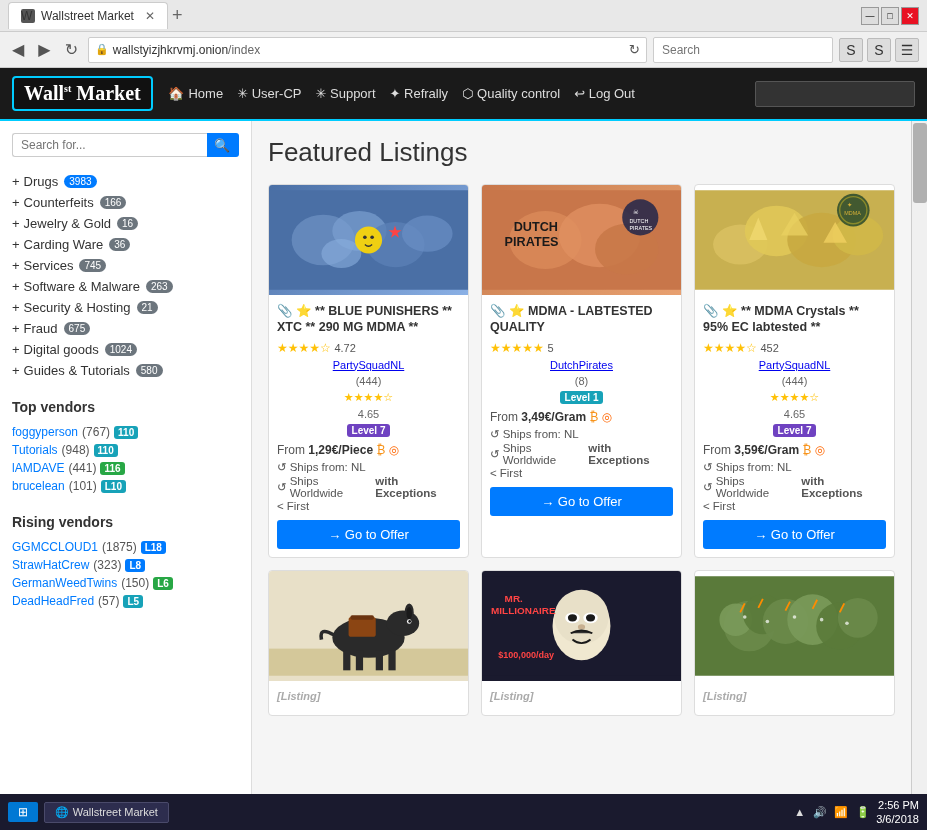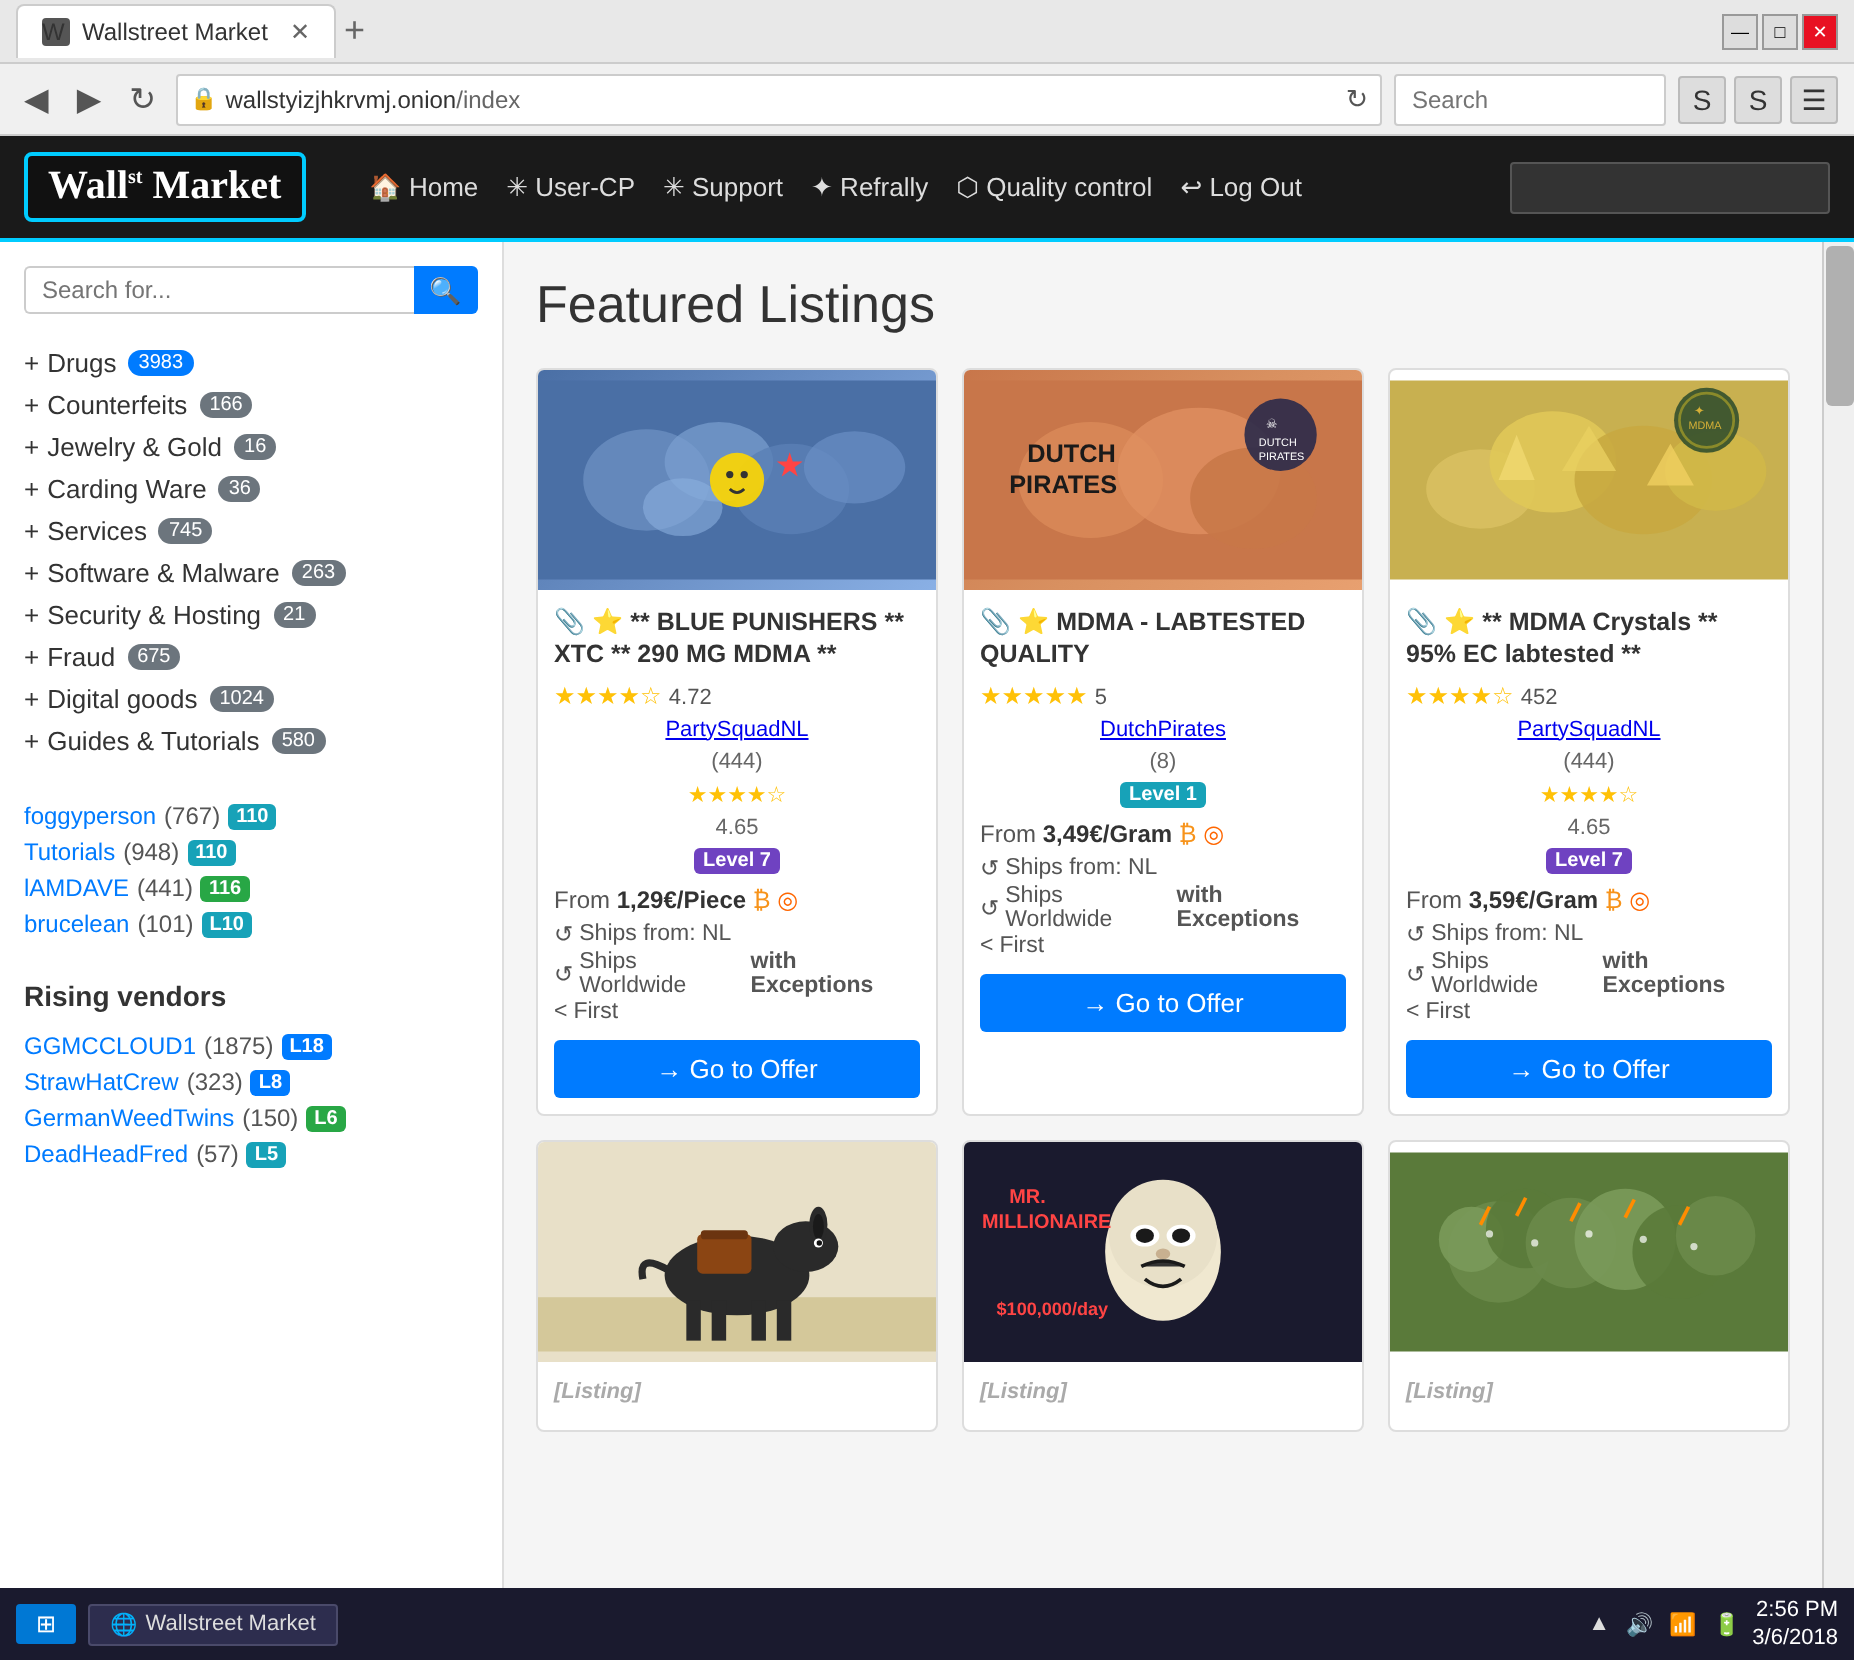--- a/index.html
+++ b/index.html
@@ -40,34 +40,34 @@
       align-items: center;
       padding: 0 8px;
       gap: 6px;
       border-bottom: 1px solid #ccc;
     }
     .nav-btn { background: none; border: none; font-size: 16px; cursor: pointer; color: #555; padding: 2px 4px; }
     .address-bar-container { flex: 1; display: flex; align-items: center; background: white; border: 1px solid #ccc; border-radius: 2px; height: 26px; padding: 0 6px; }
     .address-bar-lock { color: #666; font-size: 11px; margin-right: 4px; }
     .address-bar-url { font-size: 12px; color: #333; flex: 1; }
     .refresh-btn { background: none; border: none; cursor: pointer; color: #555; }
-    .search-bar { background: white; border: 1px solid #ccc; border-radius: 2px; height: 26px; padding: 0 8px; font-size: 12px; width: 136px; }
+    .search-bar { background: white; border: 1px solid #ccc; border-radius: 2px; height: 26px; padding: 0 8px; font-size: 12px; width: 180px; }
     .toolbar-icons { display: flex; gap: 4px; }
     .toolbar-icon { width: 24px; height: 24px; display: flex; align-items: center; justify-content: center; background: #ddd; border: 1px solid #bbb; border-radius: 2px; cursor: pointer; font-size: 14px; }
 
     
     .site-wrapper { background: #1a1a1a; min-height: 740px; }
 
     
     .site-nav {
       background: #1a1a1a;
       padding: 8px 12px;
       display: flex;
       align-items: center;
-      gap: 32px;
+      gap: 16px;
       border-bottom: 2px solid #00ccff;
     }
     .site-logo {
       background: #111;
       border: 2px solid #00ccff;
       border-radius: 4px;
       padding: 4px 10px;
       color: white;
       font-weight: bold;
       font-size: 20px;
@@ -371,20 +371,21 @@
         </li>
         <li>
           <a href="#">
             <span>+</span>
             <span>Guides &amp; Tutorials</span>
             <span class="cat-badge">580</span>
           </a>
         </li>
       </ul>
 
+      <div class="section-title">Top vendors</div>
       <ul class="vendor-list">
         <li>
           <a href="#">foggyperson</a>
           <span class="vendor-count">(767)</span>
           <span class="level-badge l10">110</span>
         </li>
         <li>
           <a href="#">Tutorials</a>
           <span class="vendor-count">(948)</span>
           <span class="level-badge l10">110</span>

